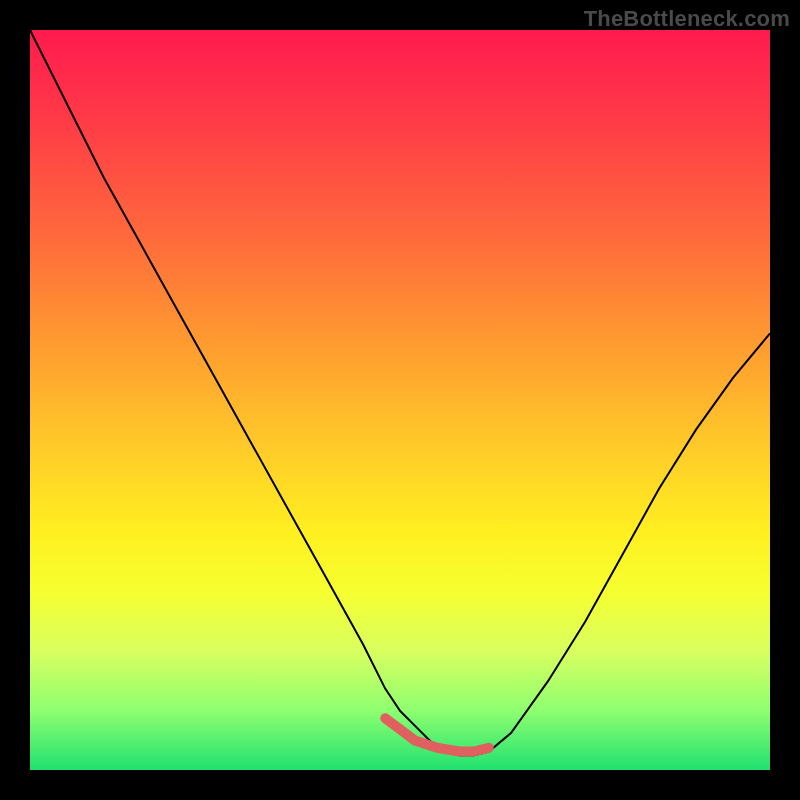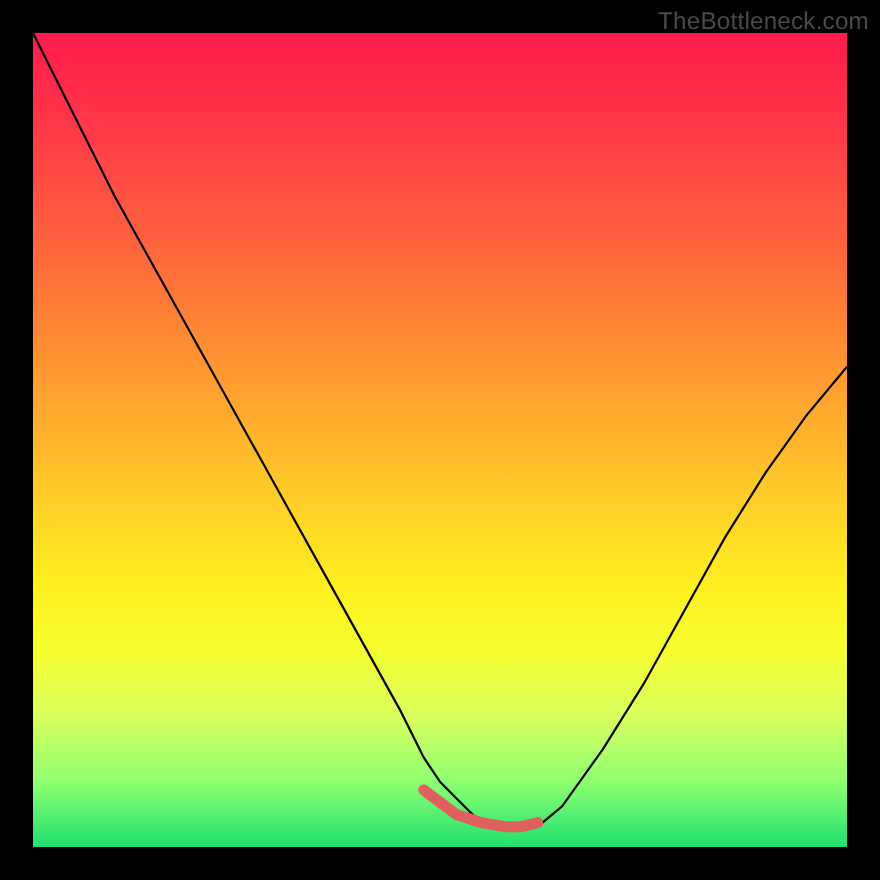--- a/index.html
+++ b/index.html
@@ -37,21 +37,21 @@
       #8eff70 92%,
       #20e070 100%
     );
   }
   .watermark {
     position: absolute;
     top: 6px;
     right: 10px;
     color: #4a4a4a;
     font-size: 22px;
-    font-weight: 400;
+    font-weight: 700;
     letter-spacing: 0.2px;
   }
   svg.overlay {
     position: absolute;
     left: 0;
     top: 0;
     width: 740px;
     height: 740px;
     overflow: visible;
   }

